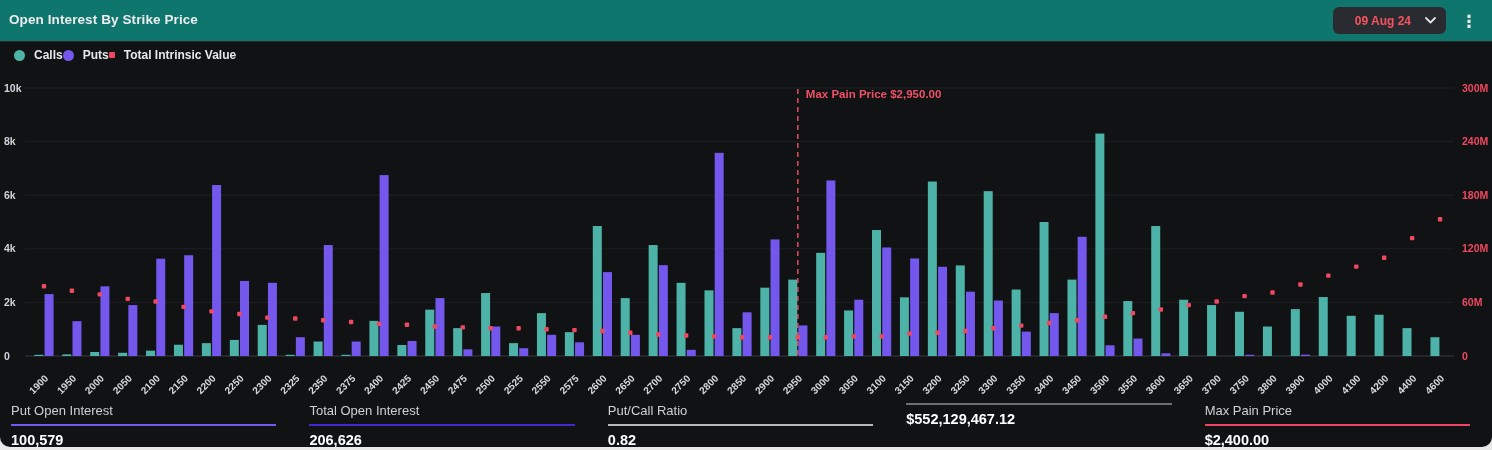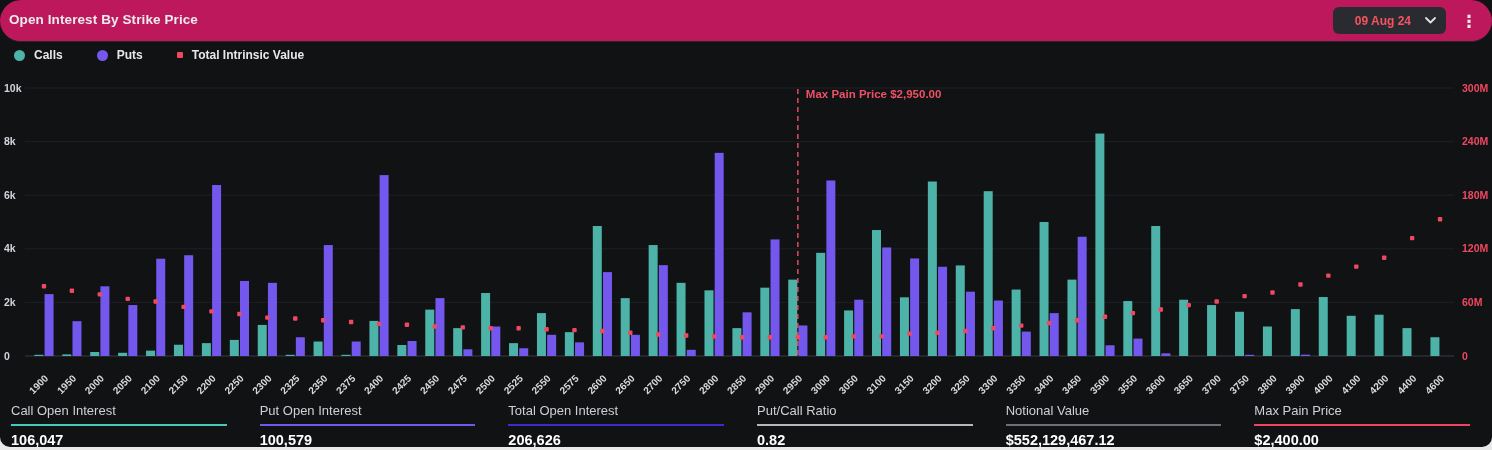--- a/index.html
+++ b/index.html
@@ -3,29 +3,29 @@
 <meta charset="utf-8">
 <style>
   html,body{margin:0;padding:0;background:#ffffff;}
   .panel{
     position:relative;width:1492px;height:447px;background:#111214;
     font-family:"Liberation Sans","DejaVu Sans",sans-serif;overflow:hidden;
     border-radius:0 0 10px 10px;
   }
   .page{position:relative;width:1492px;height:450px;background:#e9e9e9;}
   
-  .header{position:absolute;top:0;left:0;right:0;height:41px;border-bottom:1px solid #26272b;background:#be185d;border-radius:21px;}
+  .header{position:absolute;top:0;left:0;right:0;height:41px;border-bottom:1px solid #26272b;background:#0f766e;}
   .title{position:absolute;left:9px;top:12px;font-size:13.5px;font-weight:700;color:#ececec;letter-spacing:.1px;}
   .date-dd{position:absolute;right:46px;top:7px;height:27px;min-width:98px;background:#2a2b30;border-radius:6px;
     display:flex;align-items:center;justify-content:space-between;padding:0 10px;cursor:pointer;box-sizing:border-box;}
   .date-dd .dtxt{font-size:12px;font-weight:700;color:#f7525f;margin-right:14px;padding-left:12px;}
   .kebab{position:absolute;right:12px;top:8px;width:22px;height:26px;display:flex;align-items:center;justify-content:center;
     color:#e8e8e8;font-size:17px;font-weight:700;cursor:pointer;line-height:1;}
   
-  .legend{position:absolute;top:48px;left:14px;display:flex;align-items:center;gap:34px;}
+  .legend{position:absolute;top:48px;left:14px;display:flex;align-items:center;}
   .legend .item{display:flex;align-items:center;gap:9px;}
   .legend .mk-circle{width:11px;height:11px;border-radius:50%;}
   .legend .mk-square{width:6px;height:6px;border-radius:1px;}
   .legend .ltxt{font-size:12px;font-weight:700;color:#e6e8ea;}
   
   .chartwrap{position:absolute;top:82px;left:0;width:1492px;height:320px;}
   svg text{font-family:"Liberation Sans","DejaVu Sans",sans-serif;}
   
   .stats{position:absolute;left:0;right:0;top:401px;display:flex;}
   .stat{flex:1 1 0;padding:2px 22px 0 11px;box-sizing:border-box;}
@@ -281,41 +281,35 @@
           <rect x="1430.4392156862746" y="255.24" width="9" height="18.75999999999999" fill="#4db3a8"></rect>
           <rect x="1437.8392156862744" y="135.12" width="4.4" height="4.4" rx="1" fill="#ef4860"></rect>
           <text transform="translate(1445.0392156862745,297) rotate(-45)" text-anchor="end" font-size="10" font-weight="700" fill="#d8dadd">4600</text>
           <line x1="797.843137254902" y1="7" x2="797.843137254902" y2="274" stroke="#f05066" stroke-width="1.4" stroke-dasharray="5,4"></line>
           <text x="805.843137254902" y="16" font-size="11.5" font-weight="700" fill="#f05066">Max Pain Price $2,950.00</text>
         </svg>
     </div>
 
     <div class="stats">
         <div class="stat">
-          <div class="slabel">Call Open Interest</div>
-          <div class="sline" style="background: rgb(69, 201, 187);"></div>
-          <div class="svalue">106,047</div>
-        </div>
-        <div class="stat">
           <div class="slabel">Put Open Interest</div>
           <div class="sline" style="background: rgb(116, 88, 238);"></div>
           <div class="svalue">100,579</div>
         </div>
         <div class="stat">
           <div class="slabel">Total Open Interest</div>
           <div class="sline" style="background: rgb(59, 43, 209);"></div>
           <div class="svalue">206,626</div>
         </div>
         <div class="stat">
           <div class="slabel">Put/Call Ratio</div>
           <div class="sline" style="background: rgb(180, 183, 189);"></div>
           <div class="svalue">0.82</div>
         </div>
         <div class="stat">
-          <div class="slabel">Notional Value</div>
           <div class="sline" style="background: rgb(107, 111, 120);"></div>
           <div class="svalue">$552,129,467.12</div>
         </div>
         <div class="stat">
           <div class="slabel">Max Pain Price</div>
           <div class="sline" style="background: rgb(239, 69, 101);"></div>
           <div class="svalue">$2,400.00</div>
         </div>
       </div>
 

